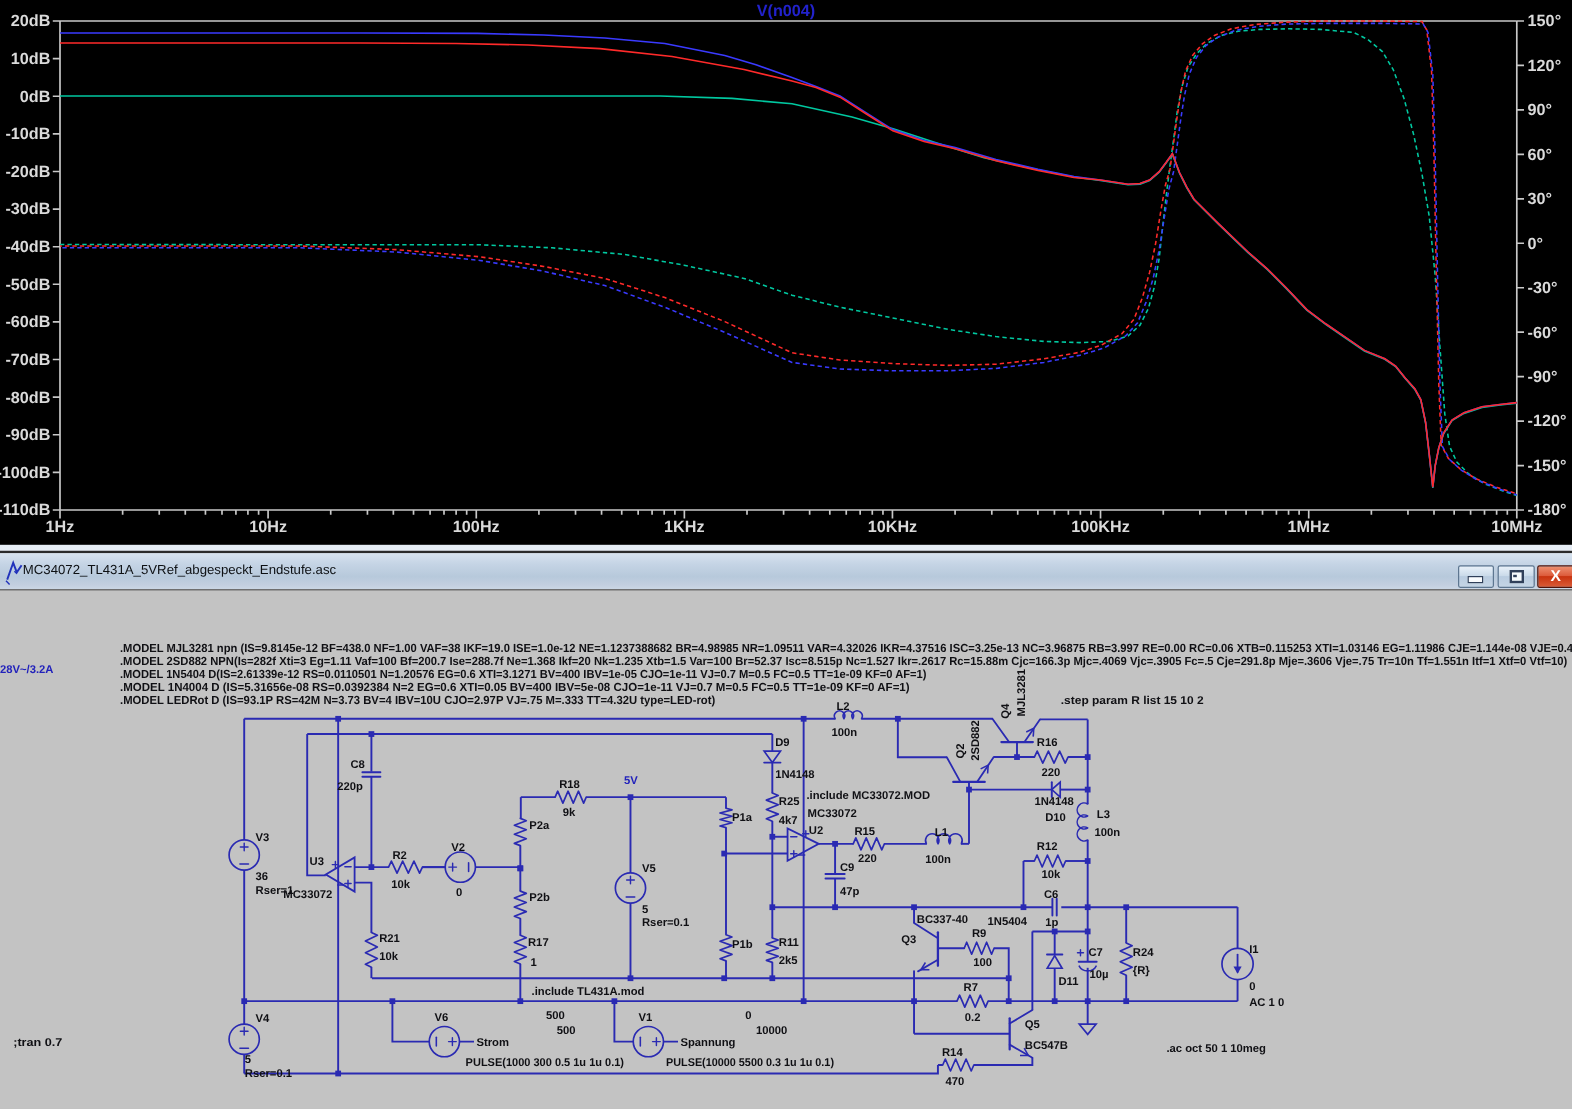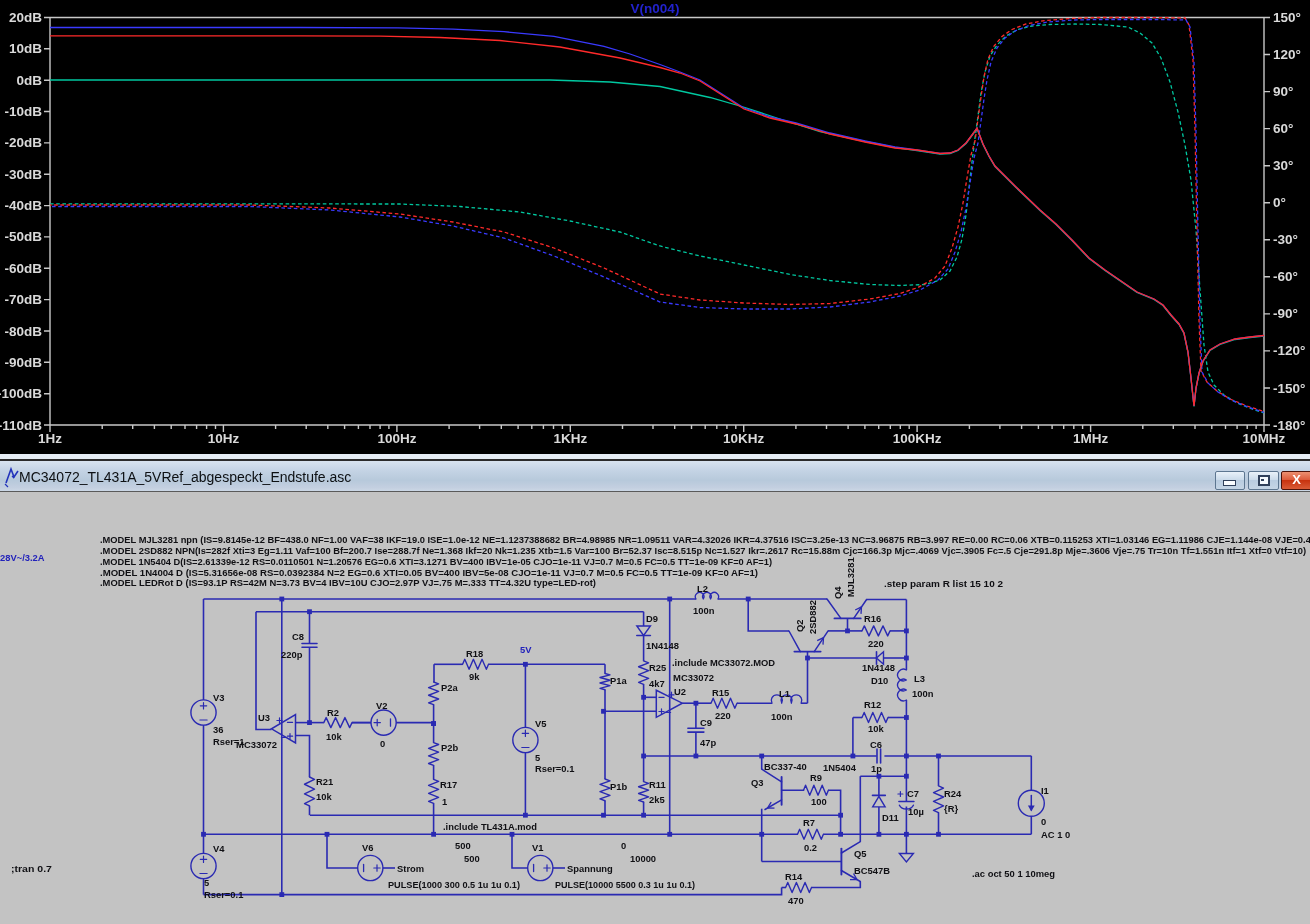--- a/index.html
+++ b/index.html
@@ -56,21 +56,21 @@
 <polyline points="50.0,35.8 300.0,35.8 380.0,36.2 440.0,37.5 500.0,40.5 560.0,47.0 620.0,58.0 660.0,67.5 680.0,73.0 700.0,81.0 722.0,95.0 744.0,109.0 770.0,118.0 796.0,124.0 830.0,134.0 865.0,142.0 895.0,148.0 917.0,150.0 940.0,153.5 950.0,153.0 958.0,150.0 966.0,143.0 972.0,135.0 977.0,128.0 983.0,144.0 989.0,156.0 995.0,166.0 1016.0,187.0 1040.0,210.0 1056.0,224.0 1072.0,240.0 1089.0,258.0 1105.0,270.0 1121.0,281.0 1137.0,292.0 1154.0,299.0 1163.0,305.0 1171.0,315.0 1179.0,324.0 1184.0,333.0 1188.0,352.0 1191.0,378.0 1194.0,406.0 1196.0,388.0 1199.0,373.0 1203.0,361.0 1210.0,350.0 1220.0,344.0 1235.0,339.0 1250.0,337.0 1264.0,335.5" fill="none" stroke="#ff2a2a" stroke-width="1.3"></polyline>
     </svg>
 
 <div style="position:absolute;left:0;top:454px;width:1310px;height:5px;background:#e6edf5;"></div>
 <div style="position:absolute;left:0;top:459px;width:1310px;height:2px;background:#2b2b2b;"></div>
 <div style="position:absolute;left:0;top:461px;width:1310px;height:30px;background:linear-gradient(180deg,#d8e3ef 0%,#c5d4e5 30%,#b7c9db 65%,#c3cfe0 88%,#cbd7e5 100%);">
  <svg width="20" height="30" style="position:absolute;left:2px;top:0px">
         <path d="M4,22 L9,8 L12,16 L16,10" stroke="#2233bb" stroke-width="1.6" fill="none"></path>
         <path d="M3,23 l3,3 M10,15 l2,2" stroke="#2233bb" stroke-width="1.2" fill="none"></path>
       </svg>
- <div style="position:absolute;left:19px;top:8px;font-family:'Liberation Sans',sans-serif;font-size:14px;color:#0d1013;">MC34072_TL431A_5VRef_abgespeckt_Endstufe.asc</div>
+ <div style="position:absolute;left:19px;top:8px;font-family:'Liberation Sans',sans-serif;font-size:11px;color:#0d1013;">MC34072_TL431A_5VRef_abgespeckt_Endstufe.asc</div>
  <div style="position:absolute;left:1215px;top:10px;width:28px;height:17px;background:linear-gradient(180deg,#e9f1f9,#cbdbea 45%,#b9cce0 50%,#c5d5e5);border:1px solid #5d7690;border-radius:2px;">
    <div style="position:absolute;left:7px;top:8px;width:11px;height:4px;background:#fafcfe;border:1px solid #30405a;"></div>
       </div>
  <div style="position:absolute;left:1248px;top:10px;width:29px;height:17px;background:linear-gradient(180deg,#e9f1f9,#cbdbea 45%,#b9cce0 50%,#c5d5e5);border:1px solid #5d7690;border-radius:2px;">
    <div style="position:absolute;left:9px;top:3px;width:8px;height:7px;background:#f6fafd;border:2px solid #30405a;"></div>
    <div style="position:absolute;left:12px;top:7px;width:3px;height:2px;background:#30405a;"></div>
       </div>
  <div style="position:absolute;left:1281px;top:10px;width:29px;height:17px;background:linear-gradient(180deg,#ec9071 0%,#dd5c3c 45%,#c8330f 50%,#d95b36 100%);border:1px solid #4d1208;border-radius:2px;color:#ffffff;font-family:'Liberation Sans',sans-serif;font-weight:bold;font-size:13px;text-align:center;line-height:16px;">X</div>
 </div>
 <div style="position:absolute;left:0;top:491px;width:1310px;height:1px;background:#5a5a5a;"></div>

